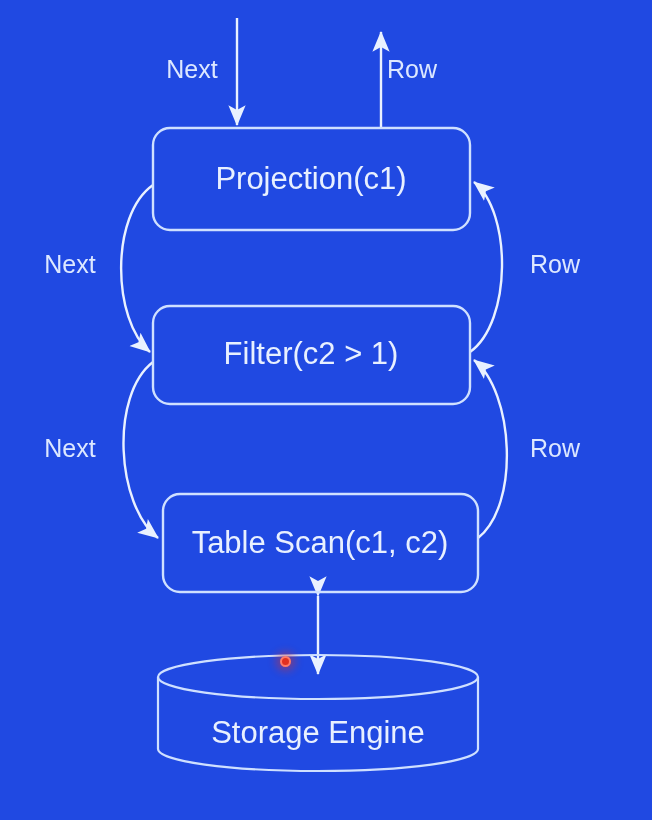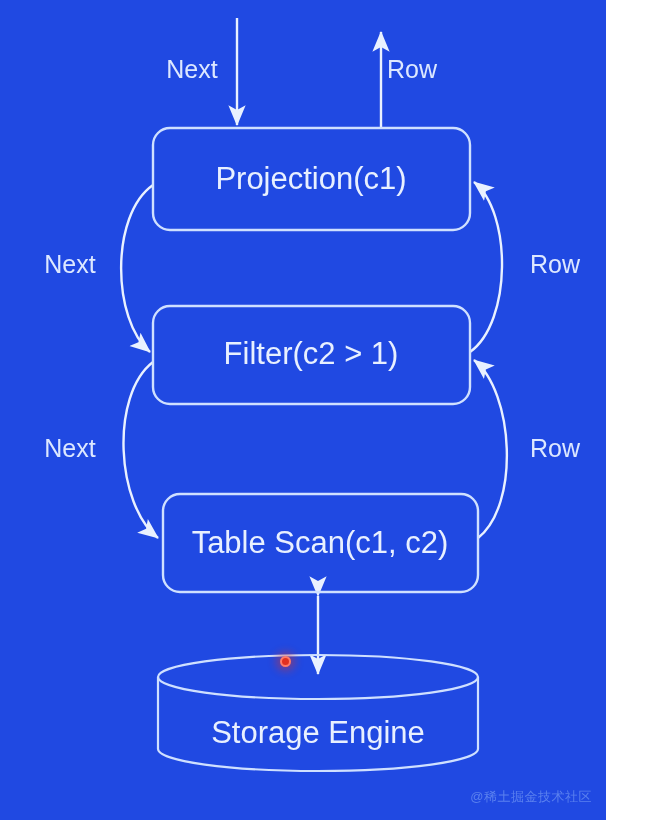--- a/index.html
+++ b/index.html
@@ -2,21 +2,21 @@
 <html><head>
 <meta charset="utf-8">
 <style>
   html, body {
     margin: 0;
     padding: 0;
     background: #ffffff;
   }
   #stage {
     position: relative;
-    width: 606px;
+    width: 652px;
     height: 820px;
     background: #2049e2;
     overflow: hidden;
     font-family: "Liberation Sans", sans-serif;
   }
   #diagram-svg {
     position: absolute;
     top: 0;
     left: 0;
     width: 657px;
@@ -126,15 +126,14 @@
     <g>
       <path class="cyl-shape" d="M158,677 L158,749 A160,22 0 0 0 478,749 L478,677"></path>
       <ellipse class="cyl-shape" cx="318" cy="677" rx="160" ry="22"></ellipse>
       <text class="node-label" x="318" y="735">Storage Engine</text>
     </g>
 
   </svg>
 
   <div class="cursor-dot" style="left:280px; top:656px;"></div>
 
-  <div class="watermark">@稀土掘金技术社区</div>
 
 </div>
 
 </body></html>

